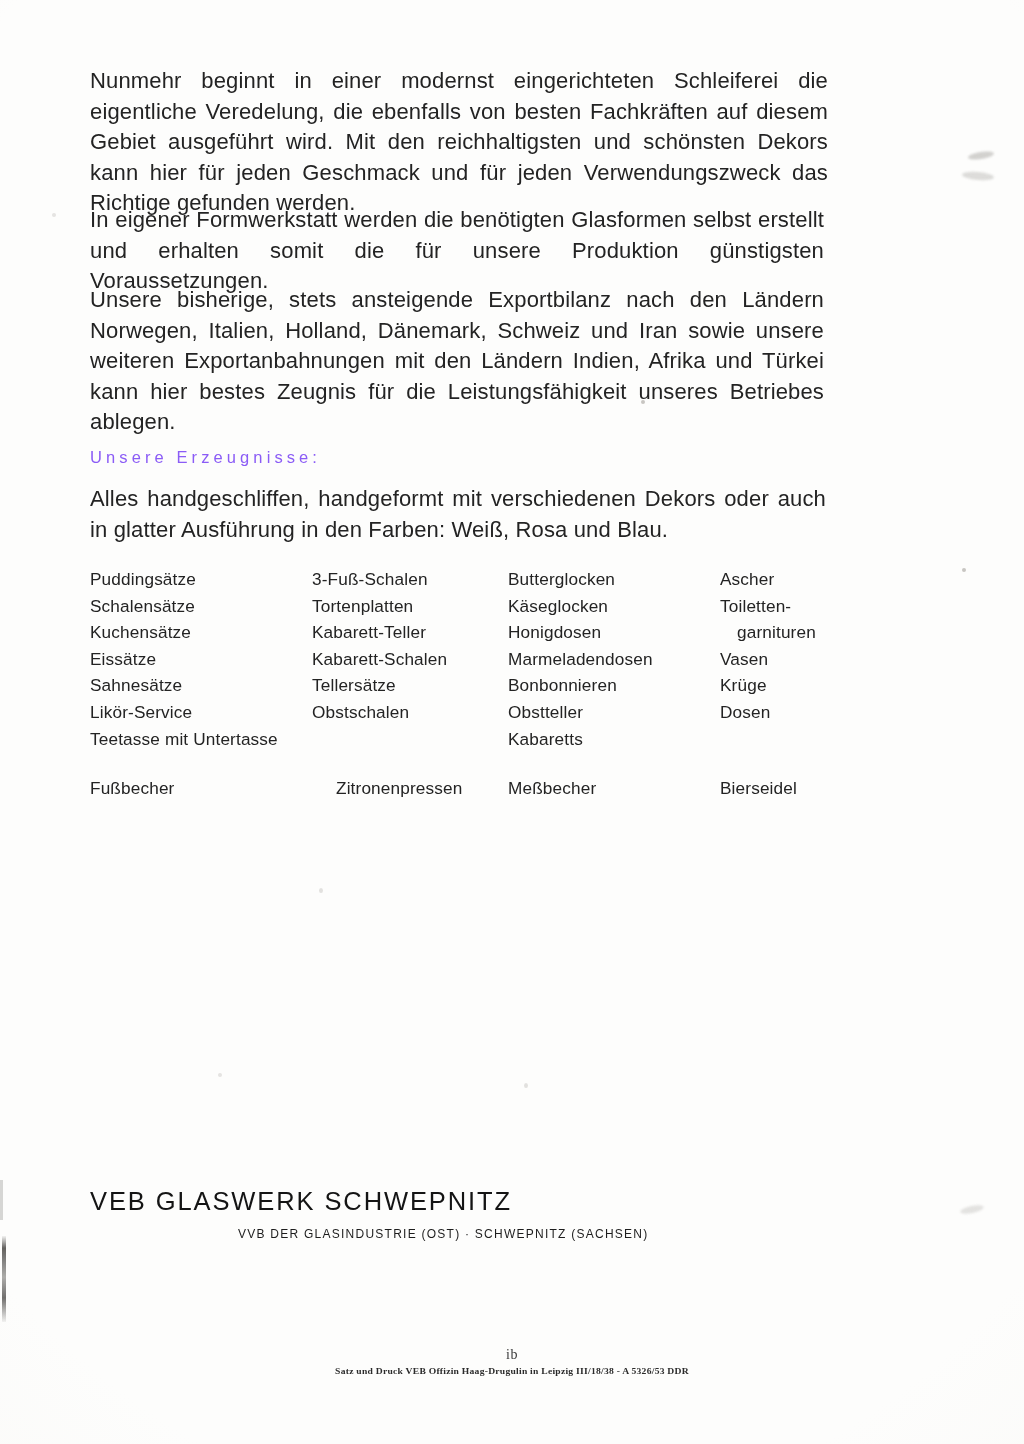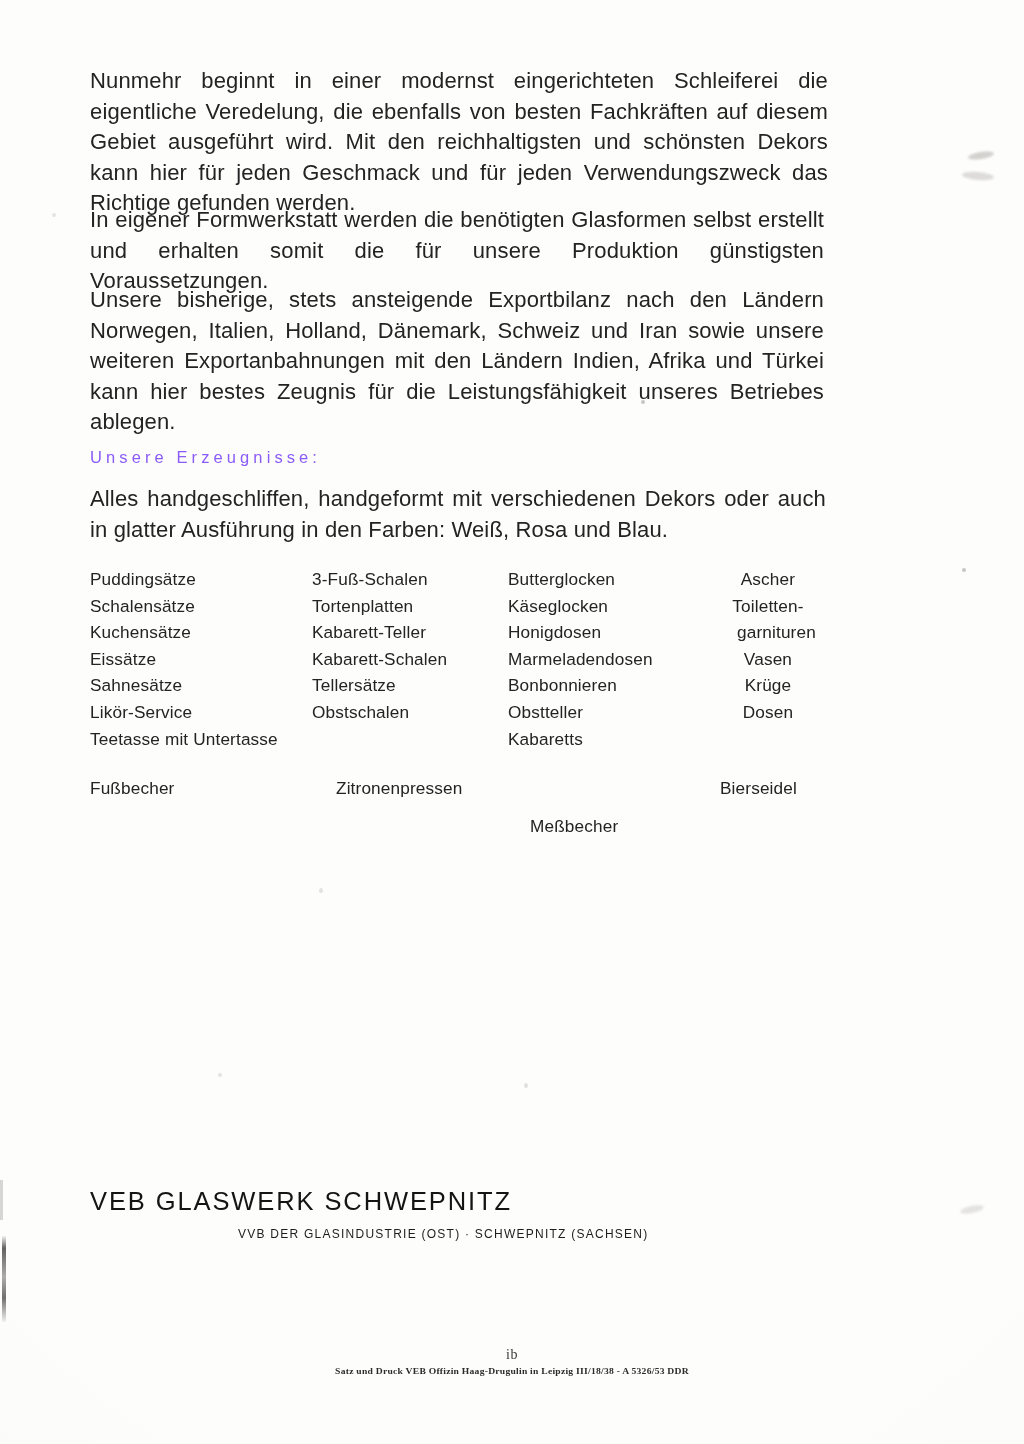--- a/index.html
+++ b/index.html
@@ -122,21 +122,21 @@
     left: 0;
     width: 740px;
   }
   .prod-col {
     position: absolute;
     top: 0;
   }
   .prod-col.c0 { left: 0px;   }
   .prod-col.c1 { left: 198px; margin-left: 24px; }
   .prod-col.c2 { left: 418px; }
-  .prod-col.c3 { left: 630px; text-align: center; }
+  .prod-col.c3 { left: 630px; }
 
   .prod-item {
     font-size: 17.2px;
     line-height: 26.6px;
     letter-spacing: 0.15px;
     color: #232323;
     white-space: nowrap;
   }
   .prod-item.indented { padding-left: 17px; }
 
@@ -147,21 +147,21 @@
     left: 0;
     width: 740px;
     height: 26px;
   }
   .product-row-extra .prod-item {
     position: absolute;
     top: 0;
   }
   .extra-0 { left: 0px;   }
   .extra-1 { left: 198px; margin-left: 48px; }
-  .extra-2 { left: 440px; margin-top: 38px; }
+  .extra-2 { left: 418px; }
   .extra-3 { left: 630px; }
 
   
   .signature {
     position: absolute;
     left: 0;
     top: 1185px;
     width: 740px;
   }
   .company-name {

